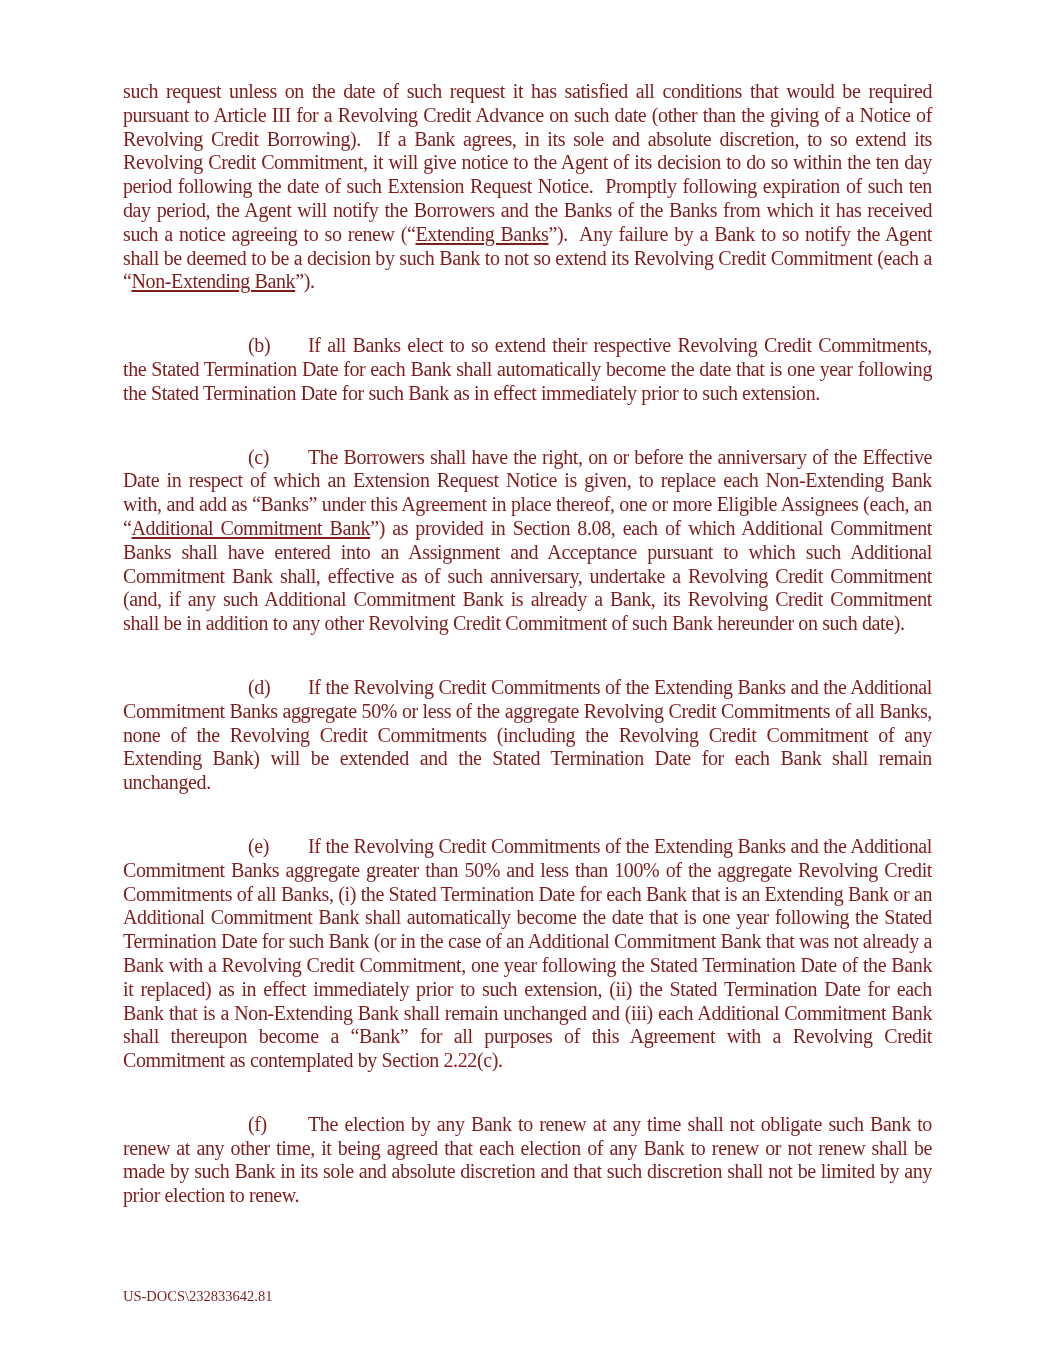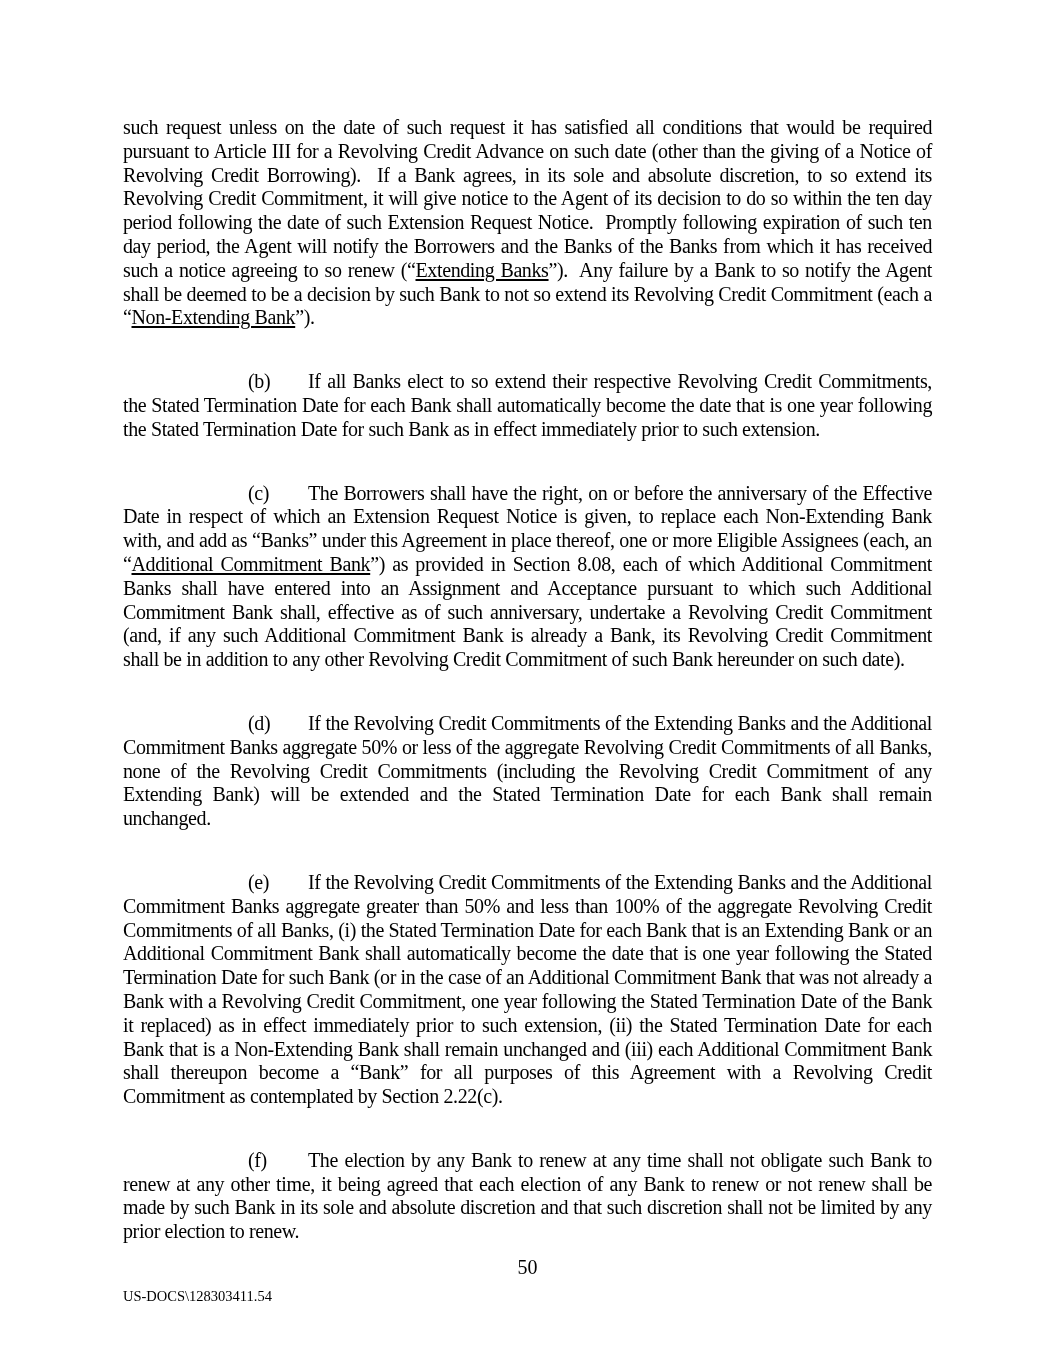--- a/index.html
+++ b/index.html
@@ -6,26 +6,26 @@
     margin: 0;
     padding: 0;
     background: #ffffff;
   }
   .page {
     position: relative;
     width: 1055px;
     height: 1365px;
     box-sizing: border-box;
     background: #ffffff;
-    padding: 116px 123px 0 123px;
+    padding: 80px 123px 0 123px;
     font-family: "Liberation Serif", "DejaVu Serif", serif;
     font-size: 20px;
     line-height: 23.8px;
     letter-spacing: -0.38px;
-    color: #000000;
+    color: #7f1d1d;
     overflow: hidden;
   }
   .body-text {
     width: 809px;
   }
   .para {
     margin: 0;
     text-align: justify;
     white-space: pre-wrap;
   }
@@ -66,15 +66,14 @@
 
 <div class="page">
   <div class="body-text">
     <p class="para"><span>such request unless on the date of such request it has satisfied all conditions that would be required pursuant to Article III for a Revolving Credit Advance on such date (other than the giving of a Notice of Revolving Credit Borrowing).  If a Bank agrees, in its sole and absolute discretion, to so extend its Revolving Credit Commitment, it will give notice to the Agent of its decision to do so within the ten day period following the date of such Extension Request Notice.  Promptly following expiration of such ten day period, the Agent will notify the Borrowers and the Banks of the Banks from which it has received such a notice agreeing to so renew (“</span><span class="u">Extending Banks</span><span>”).  Any failure by a Bank to so notify the Agent shall be deemed to be a decision by such Bank to not so extend its Revolving Credit Commitment (each a “</span><span class="u">Non-Extending Bank</span><span>”).</span></p>
     <p class="para ind"><span class="plabel">(b)</span><span>If all Banks elect to so extend their respective Revolving Credit Commitments, the Stated Termination Date for each Bank shall automatically become the date that is one year following the Stated Termination Date for such Bank as in effect immediately prior to such extension.</span></p>
     <p class="para ind"><span class="plabel">(c)</span><span>The Borrowers shall have the right, on or before the anniversary of the Effective Date in respect of which an Extension Request Notice is given, to replace each Non-Extending Bank with, and add as “Banks” under this Agreement in place thereof, one or more Eligible Assignees (each, an “</span><span class="u">Additional Commitment Bank</span><span>”) as provided in Section 8.08, each of which Additional Commitment Banks shall have entered into an Assignment and Acceptance pursuant to which such Additional Commitment Bank shall, effective as of such anniversary, undertake a Revolving Credit Commitment (and, if any such Additional Commitment Bank is already a Bank, its Revolving Credit Commitment shall be in addition to any other Revolving Credit Commitment of such Bank hereunder on such date).</span></p>
     <p class="para ind"><span class="plabel">(d)</span><span>If the Revolving Credit Commitments of the Extending Banks and the Additional Commitment Banks aggregate 50% or less of the aggregate Revolving Credit Commitments of all Banks, none of the Revolving Credit Commitments (including the Revolving Credit Commitment of any Extending Bank) will be extended and the Stated Termination Date for each Bank shall remain unchanged.</span></p>
     <p class="para ind"><span class="plabel">(e)</span><span>If the Revolving Credit Commitments of the Extending Banks and the Additional Commitment Banks aggregate greater than 50% and less than 100% of the aggregate Revolving Credit Commitments of all Banks, (i) the Stated Termination Date for each Bank that is an Extending Bank or an Additional Commitment Bank shall automatically become the date that is one year following the Stated Termination Date for such Bank (or in the case of an Additional Commitment Bank that was not already a Bank with a Revolving Credit Commitment, one year following the Stated Termination Date of the Bank it replaced) as in effect immediately prior to such extension, (ii) the Stated Termination Date for each Bank that is a Non-Extending Bank shall remain unchanged and (iii) each Additional Commitment Bank shall thereupon become a “Bank” for all purposes of this Agreement with a Revolving Credit Commitment as contemplated by Section 2.22(c).</span></p>
     <p class="para ind"><span class="plabel">(f)</span><span>The election by any Bank to renew at any time shall not obligate such Bank to renew at any other time, it being agreed that each election of any Bank to renew or not renew shall be made by such Bank in its sole and absolute discretion and that such discretion shall not be limited by any prior election to renew.</span></p>
   </div>
-  <div class="pageno">50</div>
-  <div class="docref">US-DOCS\128303411.54</div>
+  <div class="docref">US-DOCS\232833642.81</div>
 </div>
 
 </body></html>

